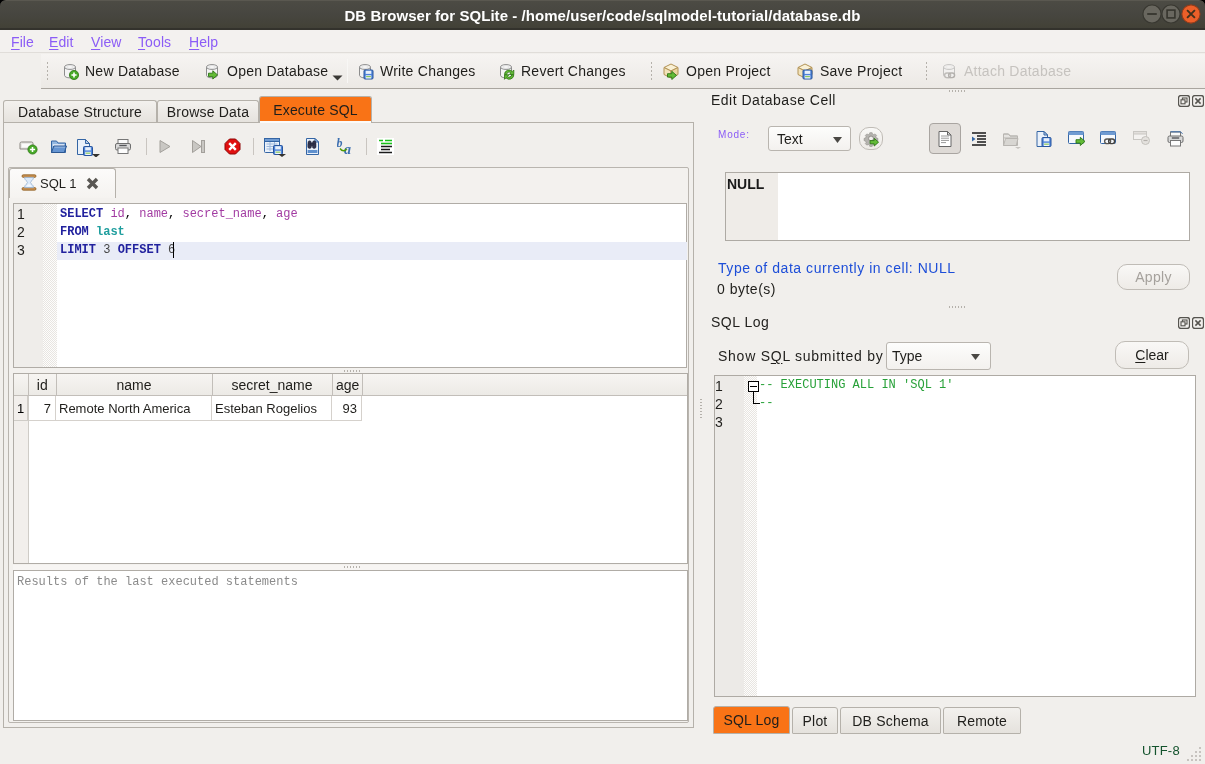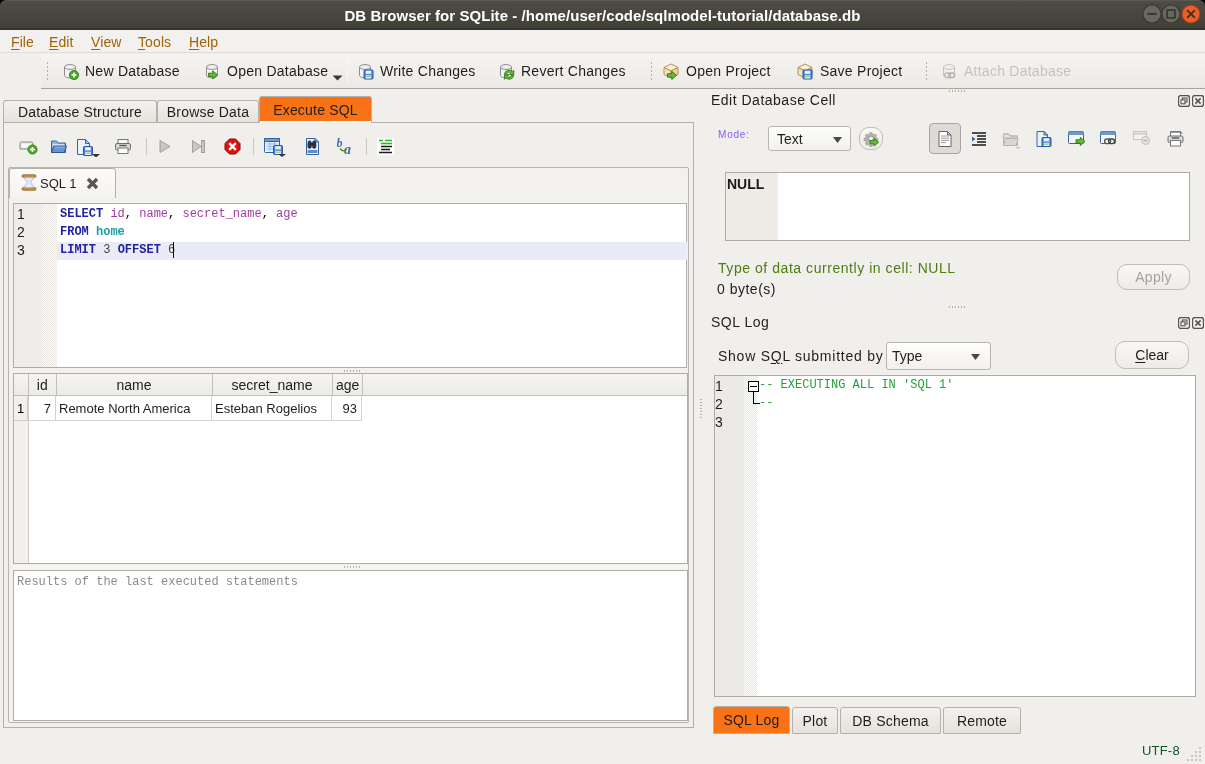--- a/index.html
+++ b/index.html
@@ -12,21 +12,21 @@
     background:linear-gradient(#4c4b44 0%, #474640 45%, #434238 85%, #403f37 100%);
     border-top:1px solid #5a5850;
     border-radius:6px 6px 0 0;
     box-shadow:inset 0 -2px 0 #33322c; }
   #title-text { width:100%; top:7px; text-align:center; color:#fff;
     font-size:15px; font-weight:bold; letter-spacing:0.05px; }
   .winbtn { top:4px; width:20px; height:20px; border-radius:50%; }
 
   
   #menubar { left:0; top:30px; width:1205px; height:23px; background:#f3f1ef;
-    border-bottom:1px solid #e0ddd9; color:#a16207; font-size:14px; letter-spacing:0.1px; }
+    border-bottom:1px solid #e0ddd9; color:#8b5cf6; font-size:14px; letter-spacing:0.1px; }
   .menu-item { position:absolute; top:4px; }
   .mn { text-decoration:underline; text-underline-offset:2px; }
 
   
   #toolbar { left:0; top:54px; width:1205px; height:35px;
     background:linear-gradient(#f6f4f2, #ece9e5);
     border-bottom:1px solid #a9a59f;margin-left:41px; }
   .tb-item { position:absolute; top:0; height:34px; display:flex; align-items:center;
     font-size:14px; letter-spacing:0.25px; color:#1f1e1b; }
   .tb-item svg { margin-right:6px; }
@@ -278,21 +278,21 @@
 </svg>
 
 <div class="white-box" id="editor" style="left:13px; top:203px; width:674px; height:165px;">
   <div class="abs" style="left:0; top:0; width:29px; height:163px; background:#efedea;"></div>
   <div class="abs checker" style="left:29px; top:0; width:14px; height:163px;"></div>
   <div class="abs" style="left:43px; top:37.5px; width:630px; height:18px; background:#e9ecf7;"></div>
   <div class="abs ed-num" style="left:3px; top:2px;">1</div>
   <div class="abs ed-num" style="left:3px; top:20px;">2</div>
   <div class="abs ed-num" style="left:3px; top:38px;">3</div>
   <div class="abs ed-line" style="left:46px; top:3px;"><span class="kw">SELECT</span> <span class="id">id</span>, <span class="id">name</span>, <span class="id">secret_name</span>, <span class="id">age</span></div>
-  <div class="abs ed-line" style="left:46px; top:21px;"><span class="kw">FROM</span> <span class="tbl">home</span></div>
+  <div class="abs ed-line" style="left:46px; top:21px;"><span class="kw">FROM</span> <span class="tbl">last</span></div>
   <div class="abs ed-line" style="left:46px; top:39px;"><span class="kw">LIMIT</span> <span class="num">3</span> <span class="kw">OFFSET</span> <span class="num">6</span></div>
   <div class="abs" style="left:158.5px; top:38px; width:1.5px; height:16px; background:#000;"></div>
 </div>
 
 <div class="abs dots-h" style="left:343px; top:370px;"></div>
 
 <div class="abs" id="rtable" style="left:13px; top:373px; width:675px; height:191px; background:#fff; border:1px solid #b0aca6;">
   <div class="abs" style="left:0; top:0; width:14.5px; height:189px; background:#f2efec; border-right:1px solid #cfccc7;"></div>
   <div class="abs" style="left:0; top:0; width:673px; height:22px; background:linear-gradient(#f7f5f2, #eceae6); border-bottom:1px solid #c2beb9;"></div>
   <div class="abs th" style="left:14.5px; top:0; width:27.5px;">id</div>
@@ -396,21 +396,21 @@
       <use href="#g-printer"></use>
     </g>
   <path d="M4.5 1.8 h10 l2 2" fill="none" stroke="#3465a4" stroke-width="1"></path>
 </svg>
 
 <div class="abs" style="left:725px; top:172px; width:465px; height:69px; background:#fff; border:1px solid #aeaaa4;">
   <div class="abs" style="left:0; top:0; width:52px; height:67px; background:#efece8;"></div>
   <div class="abs" style="left:1px; top:3px; font-size:14px; font-weight:bold; color:#1a1a1a;">NULL</div>
 </div>
 
-<div class="abs" style="left:718px; top:260px; font-size:14px; letter-spacing:0.55px; color:#4d7c0f;">Type of data currently in cell: NULL</div>
+<div class="abs" style="left:718px; top:260px; font-size:14px; letter-spacing:0.55px; color:#1d4ed8;">Type of data currently in cell: NULL</div>
 <div class="abs" style="left:717px; top:281px; font-size:14px; letter-spacing:0.5px; color:#1f1e1b;">0 byte(s)</div>
 <div class="abs btn" style="left:1117px; top:264px; width:73px; height:26px; display:flex; align-items:center; justify-content:center; font-size:14px; letter-spacing:0.3px; color:#a5a19c;">Apply</div>
 
 <div class="abs dots-h" style="left:948px; top:306px;"></div>
 
 <div class="abs dock-title" style="left:711px; top:314px;">SQL Log</div>
 <svg class="abs" style="left:1178px; top:317px" width="12" height="12" viewBox="0 0 12 12">
     <use href="#g-dockbox"></use>
     <rect x="4.4" y="3" width="4.6" height="4" fill="none" stroke="#56544f" stroke-width="1.1"></rect>
     <rect x="3" y="4.8" width="4" height="4" fill="#f1efec" stroke="#56544f" stroke-width="1.1"></rect>

